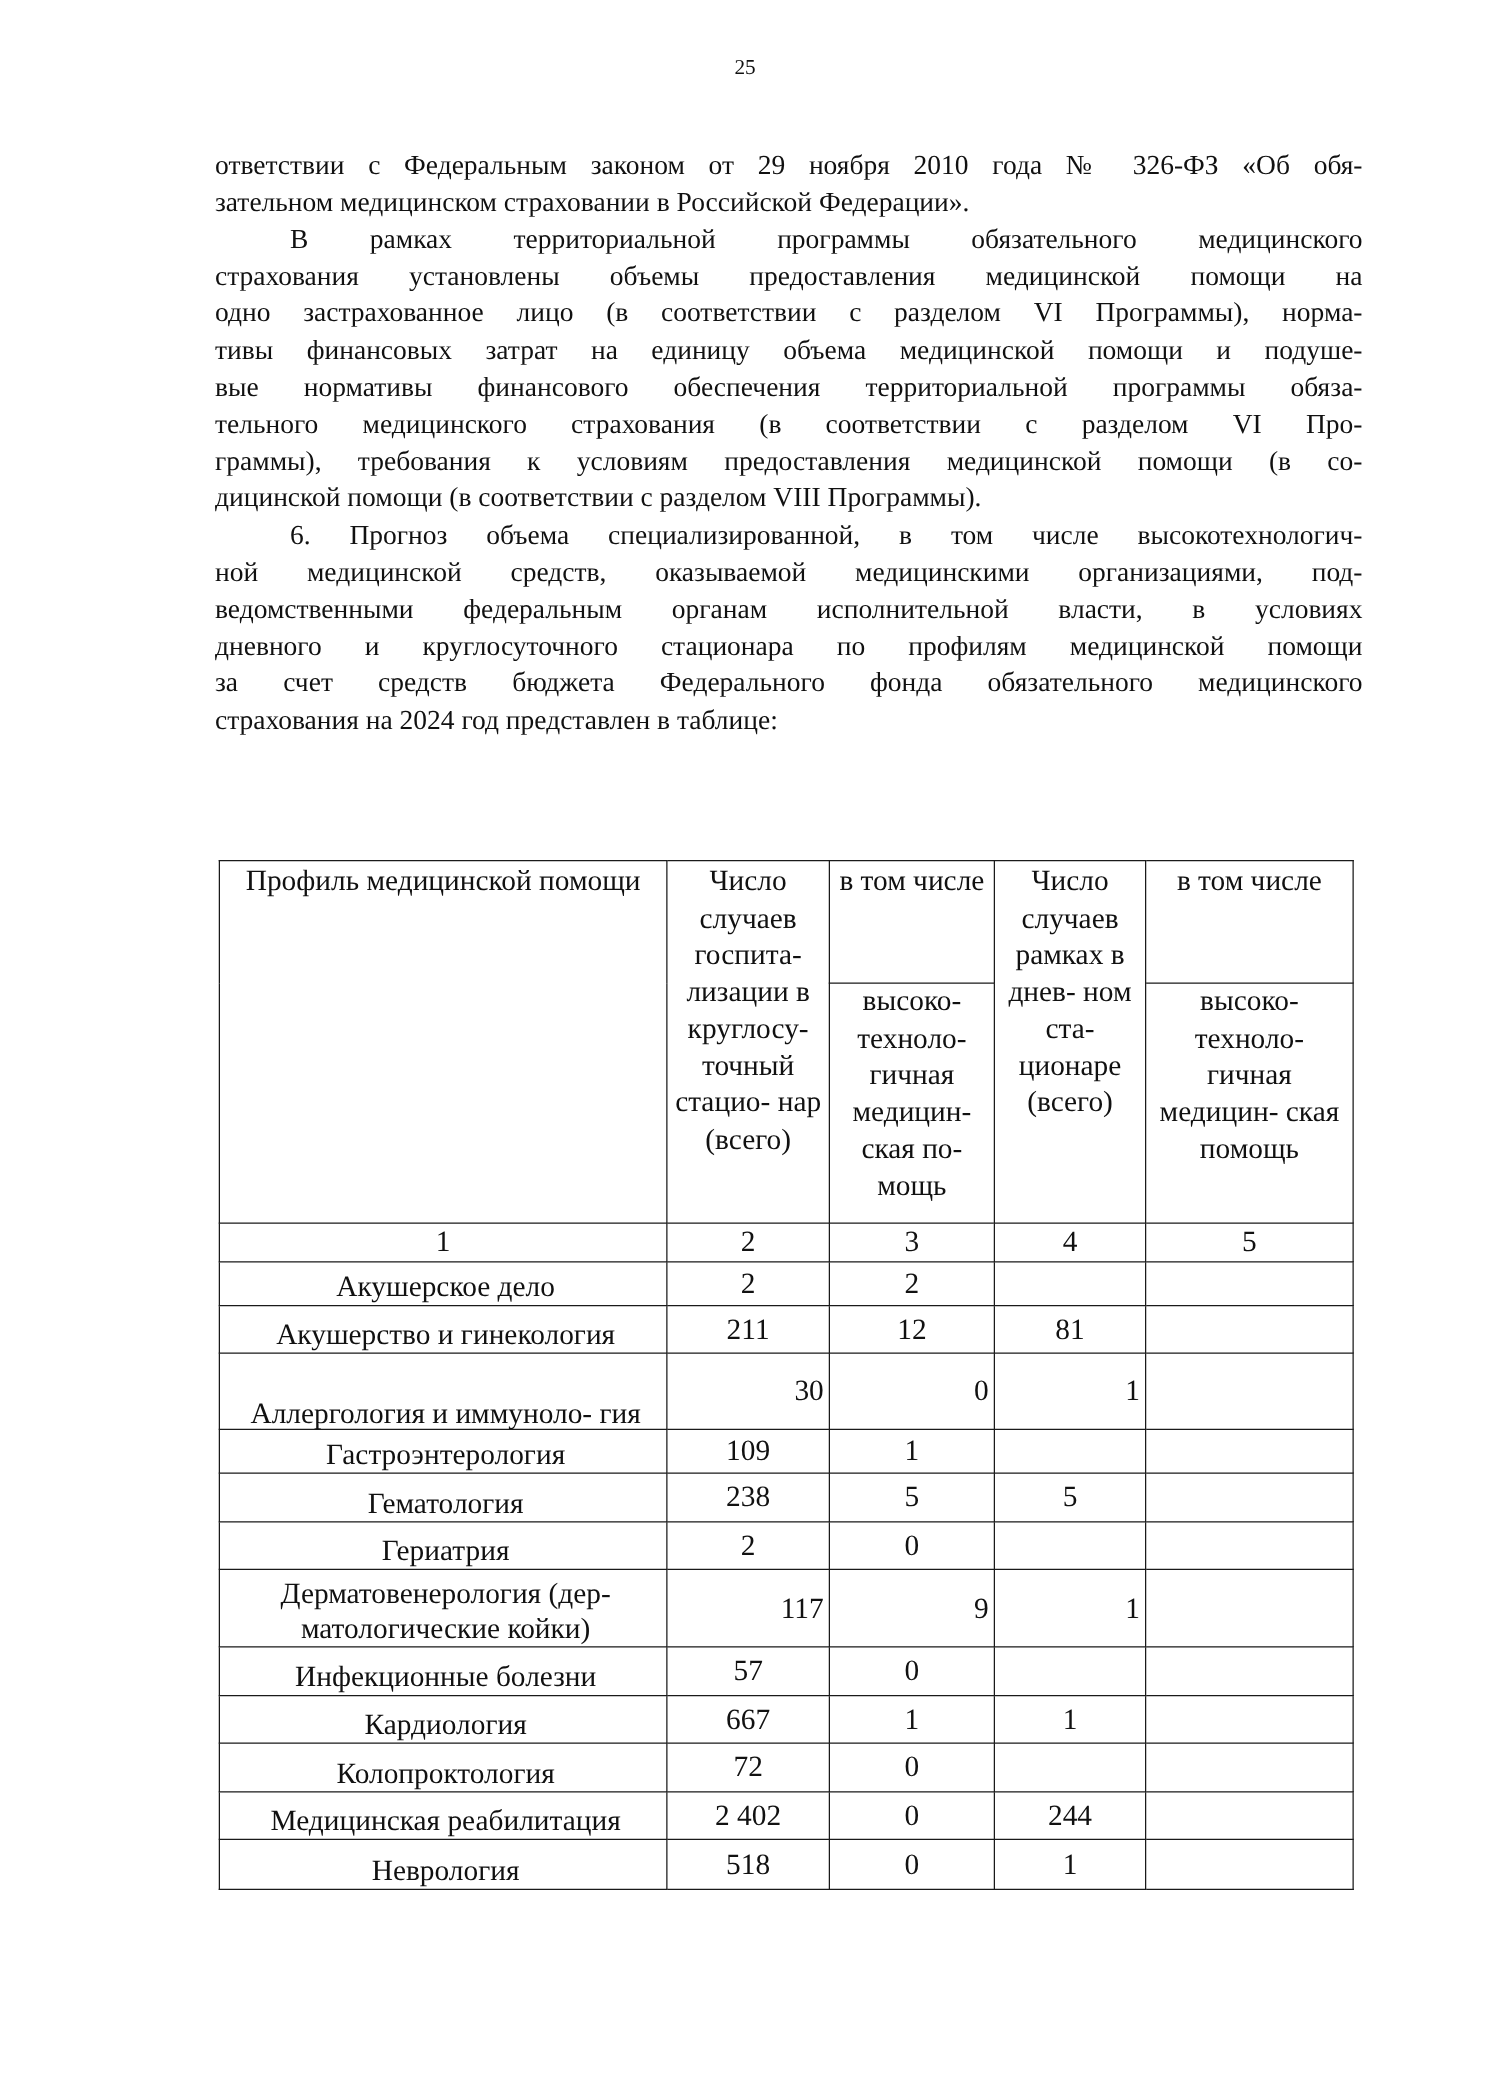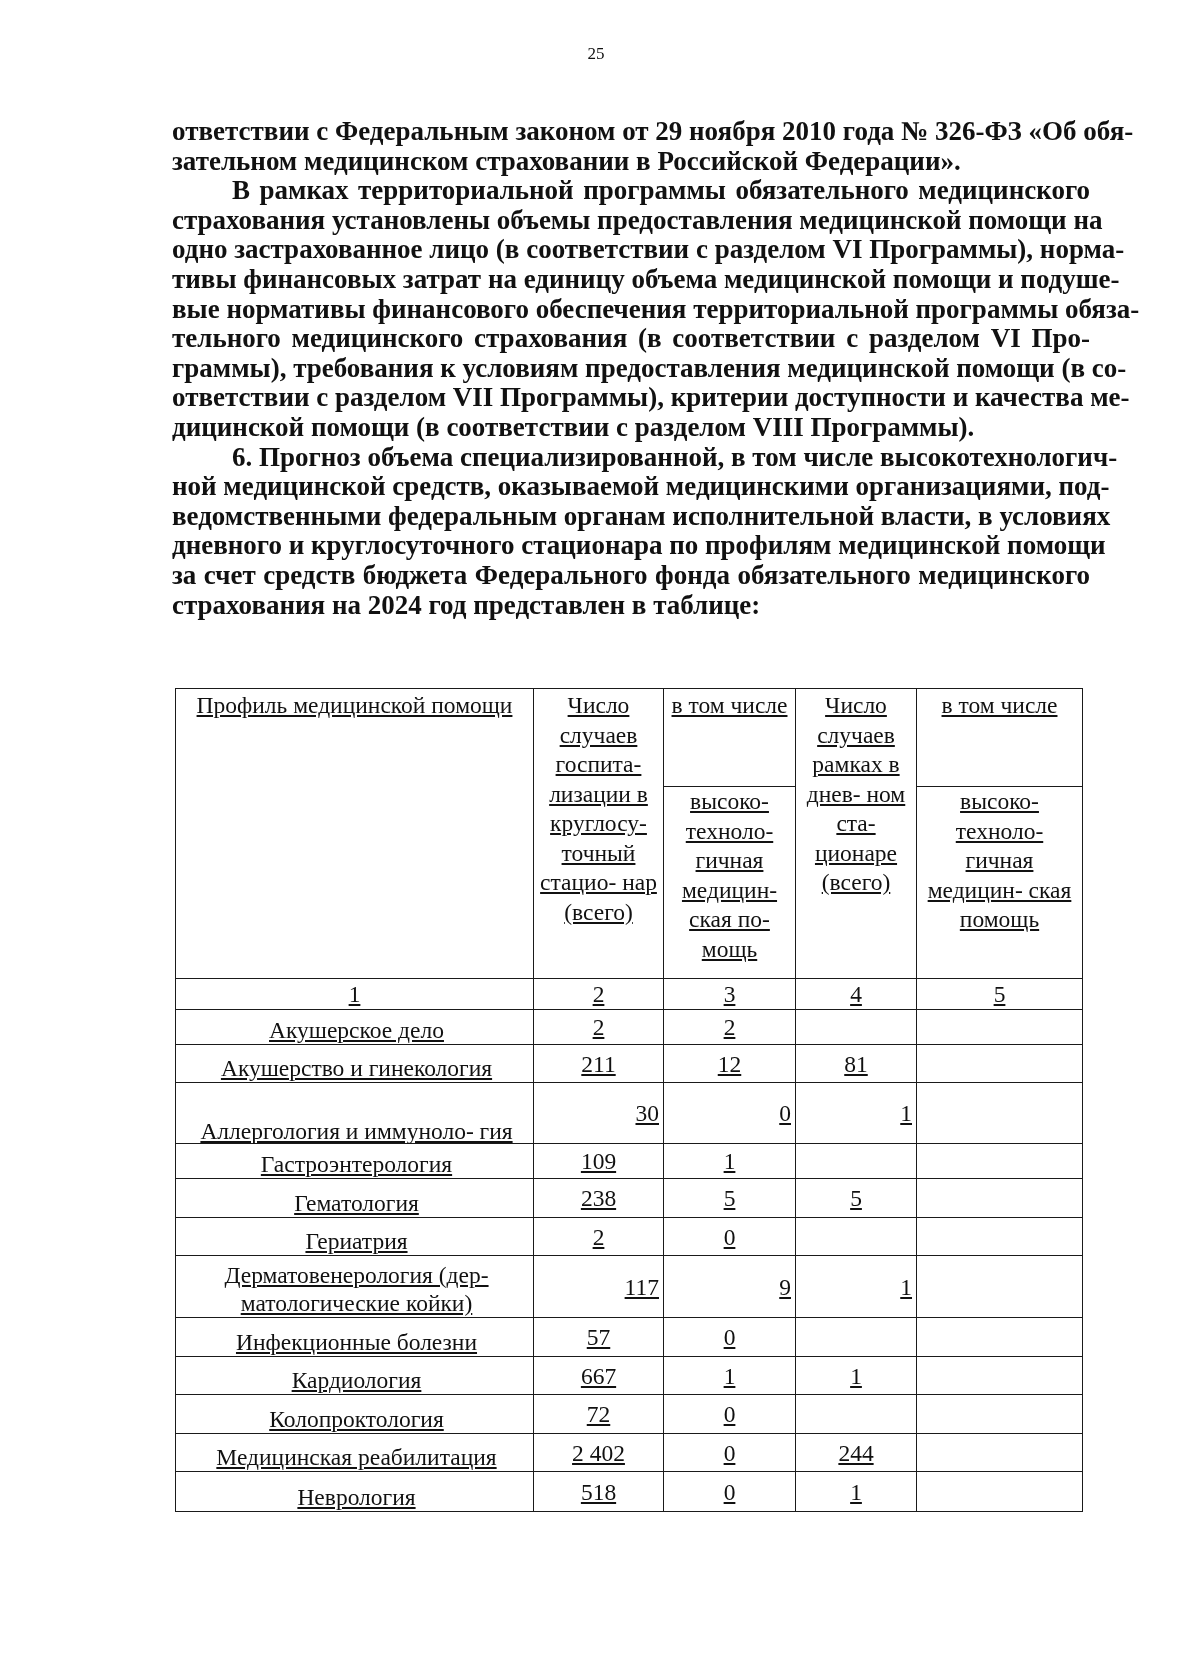--- a/index.html
+++ b/index.html
@@ -7,31 +7,31 @@
     width: 1200px; height: 1672px; position: relative; overflow: hidden;
     font-family: "Liberation Serif", "DejaVu Serif", serif;
     color: #111111;
   }
   .page-number {
     position: absolute; left: 0; width: 1192px; top: 44px;
     text-align: center; font-size: 17px; line-height: 20px;
   }
   .body-text {
     position: absolute; left: 172px; width: 918px; top: 117px;
-    font-size: 27px; line-height: 29.6px; font-weight: bold;
+    font-size: 22px; line-height: 29.6px;
   }
   .line { display: block; white-space: nowrap; text-align: justify; text-align-last: justify; height: 29.6px; overflow: visible; }
   .line.last { text-align-last: left; }
   .line.indent { padding-left: 60px; }
   .para { margin: 0; }
 
   table.data-table {
     position: absolute; left: 175px; top: 688px; width: 907px;
     border-collapse: collapse; table-layout: fixed;
-    font-size: 23.5px; line-height: 29.5px; text-decoration: underline;
+    font-size: 23.5px; line-height: 29.5px;
   }
   table.data-table td, table.data-table th {
     border: 1.5px solid #1a1a1a; padding: 0 4px; vertical-align: top;
     font-weight: normal; text-align: center;
   }
   col.c1 { width: 358px; }
   col.c2 { width: 130px; }
   col.c3 { width: 132px; }
   col.c4 { width: 121px; }
   col.c5 { width: 166px; }
@@ -56,21 +56,20 @@
     <span class="line last">зательном медицинском страховании в Российской Федерации».</span>
   </div>
   <div class="para">
     <span class="line indent">В рамках территориальной программы обязательного медицинского</span>
     <span class="line">страхования установлены объемы предоставления медицинской помощи на</span>
     <span class="line">одно застрахованное лицо (в соответствии с разделом VI Программы), норма-</span>
     <span class="line">тивы финансовых затрат на единицу объема медицинской помощи и подуше-</span>
     <span class="line">вые нормативы финансового обеспечения территориальной программы обяза-</span>
     <span class="line">тельного медицинского страхования (в соответствии с разделом VI Про-</span>
     <span class="line">граммы), требования к условиям предоставления медицинской помощи (в со-</span>
-    <span class="line">ответствии с разделом VII Программы), критерии доступности и качества ме-</span>
     <span class="line last">дицинской помощи (в соответствии с разделом VIII Программы).</span>
   </div>
   <div class="para">
     <span class="line indent">6. Прогноз объема специализированной, в том числе высокотехнологич-</span>
     <span class="line">ной медицинской средств, оказываемой медицинскими организациями, под-</span>
     <span class="line">ведомственными федеральным органам исполнительной власти, в условиях</span>
     <span class="line">дневного и круглосуточного стационара по профилям медицинской помощи</span>
     <span class="line">за счет средств бюджета Федерального фонда обязательного медицинского</span>
     <span class="line last">страхования на 2024 год представлен в таблице:</span>
   </div>

